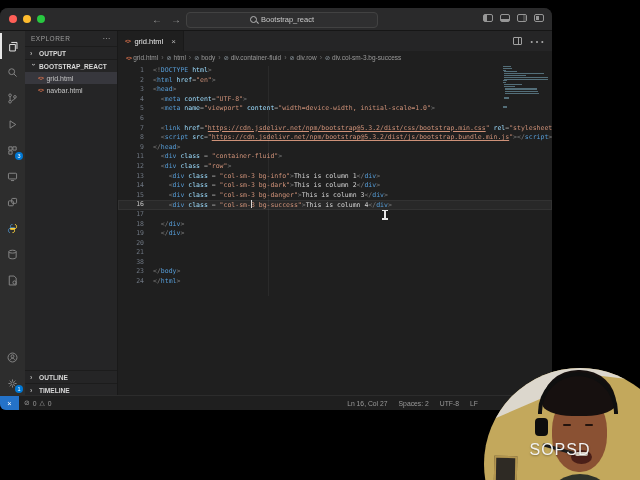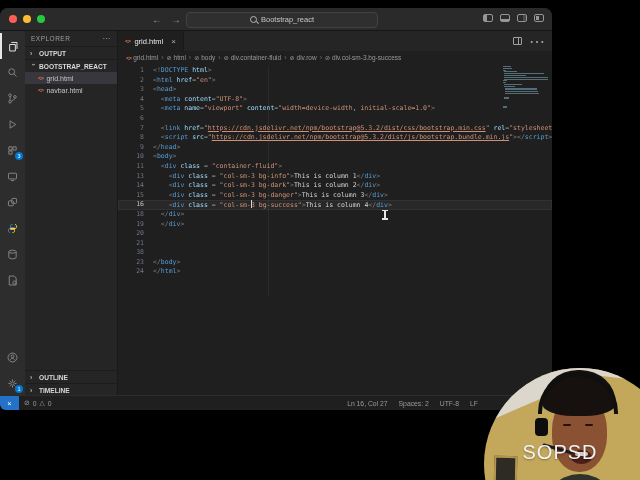--- a/index.html
+++ b/index.html
@@ -112,21 +112,21 @@
   #beanie{left:58px;top:2px;width:74px;height:46px;background:#16100f;border-radius:50% 50% 42% 42%/75% 75% 28% 28%;}
   #band{left:54px;top:4px;width:80px;height:42px;border:4px solid #0f0f0f;border-bottom:none;
     border-radius:42px 42px 0 0;box-sizing:border-box;}
   #cup{left:51px;top:50px;width:13px;height:18px;background:#0d0d0d;border-radius:4px;}
   #mic{left:58px;top:80px;width:36px;height:3px;background:#1d1d1d;transform:rotate(16deg);border-radius:2px;}
   #mictip{left:91px;top:87px;width:6px;height:6px;background:#101010;border-radius:50%;}
   .eye{top:56px;width:8px;height:2.2px;background:#23130d;border-radius:2px;}
   #eye-l{left:79px}#eye-r{left:101px}
   #mouth{left:87px;top:82px;width:21px;height:14px;background:#4a1f18;border-radius:50%;}
   #teeth{left:91px;top:84px;width:13px;height:4px;background:#d9cfc2;border-radius:2px;}
-  #wc-caption{left:0;top:73px;width:152px;text-align:center;color:#f2f2f2;font-size:20px;
+  #wc-caption{left:0;top:73px;width:152px;text-align:center;color:#f2f2f2;font-size:16px;
     letter-spacing:1px;z-index:5;text-shadow:0 1px 2px rgba(0,0,0,.35);}
 </style>
 </head>
 <body>
 
 <div id="stage">
   <div id="vscode">
 
     <div id="titlebar">
       <div class="lights">
@@ -294,26 +294,27 @@
           <div id="code-lines">
               <div class="cl"><span class="ln">1</span><span class="lc"><span class="pu">&lt;!</span><span class="tg">DOCTYPE</span><span class="at"> html</span><span class="pu">&gt;</span></span></div>
               <div class="cl"><span class="ln">2</span><span class="lc"><span class="pu">&lt;</span><span class="tg">html</span><span class="at"> href</span><span class="pu">=</span><span class="st">"en"</span><span class="pu">&gt;</span></span></div>
               <div class="cl"><span class="ln">3</span><span class="lc"><span class="pu">&lt;</span><span class="tg">head</span><span class="pu">&gt;</span></span></div>
               <div class="cl"><span class="ln">4</span><span class="lc"><span class="tx">  </span><span class="pu">&lt;</span><span class="tg">meta</span><span class="at"> content</span><span class="pu">=</span><span class="st">"UTF-8"</span><span class="pu">&gt;</span></span></div>
               <div class="cl"><span class="ln">5</span><span class="lc"><span class="tx">  </span><span class="pu">&lt;</span><span class="tg">meta</span><span class="at"> name</span><span class="pu">=</span><span class="st">"viewport"</span><span class="at"> content</span><span class="pu">=</span><span class="st">"width=device-width, initial-scale=1.0"</span><span class="pu">&gt;</span></span></div>
               <div class="cl"><span class="ln">6</span></div>
               <div class="cl"><span class="ln">7</span><span class="lc"><span class="tx">  </span><span class="pu">&lt;</span><span class="tg">link</span><span class="at"> href</span><span class="pu">=</span><span class="st">"</span><span class="lk">https://cdn.jsdelivr.net/npm/bootstrap@5.3.2/dist/css/bootstrap.min.css</span><span class="st">"</span><span class="at"> rel</span><span class="pu">=</span><span class="st">"stylesheet"</span></span></div>
               <div class="cl"><span class="ln">8</span><span class="lc"><span class="tx">  </span><span class="pu">&lt;</span><span class="tg">script</span><span class="at"> src</span><span class="pu">=</span><span class="st">"</span><span class="lk">https://cdn.jsdelivr.net/npm/bootstrap@5.3.2/dist/js/bootstrap.bundle.min.js</span><span class="st">"</span><span class="pu">&gt;&lt;/</span><span class="tg">script</span><span class="pu">&gt;</span></span></div>
               <div class="cl"><span class="ln">9</span><span class="lc"><span class="pu">&lt;/</span><span class="tg">head</span><span class="pu">&gt;</span></span></div>
-              <div class="cl"><span class="ln">10</span><span class="lc"><span class="pu">&lt;</span><span class="tg">body</span><span class="pu">&gt;</span></span></div>
               <div class="cl"><span class="ln">11</span><span class="lc"><span class="tx">  </span><span class="pu">&lt;</span><span class="tg">div</span><span class="at"> class</span><span class="tx"> </span><span class="pu">=</span><span class="tx"> </span><span class="st">"container-fluid"</span><span class="pu">&gt;</span></span></div>
+              <div class="cl"><span class="ln">12</span><span class="lc"><span class="tx">  </span><span class="pu">&lt;</span><span class="tg">div</span><span class="at"> class</span><span class="tx"> </span><span class="pu">=</span><span class="st">"row"</span><span class="pu">&gt;</span></span></div>
               <div class="cl"><span class="ln">13</span><span class="lc"><span class="tx">    </span><span class="pu">&lt;</span><span class="tg">div</span><span class="at"> class</span><span class="tx"> </span><span class="pu">=</span><span class="tx"> </span><span class="st">"col-sm-3 bg-info"</span><span class="pu">&gt;</span><span class="tx">This is column 1</span><span class="pu">&lt;/</span><span class="tg">div</span><span class="pu">&gt;</span></span></div>
               <div class="cl"><span class="ln">14</span><span class="lc"><span class="tx">    </span><span class="pu">&lt;</span><span class="tg">div</span><span class="at"> class</span><span class="tx"> </span><span class="pu">=</span><span class="tx"> </span><span class="st">"col-sm-3 bg-dark"</span><span class="pu">&gt;</span><span class="tx">This is column 2</span><span class="pu">&lt;/</span><span class="tg">div</span><span class="pu">&gt;</span></span></div>
               <div class="cl"><span class="ln">15</span><span class="lc"><span class="tx">    </span><span class="pu">&lt;</span><span class="tg">div</span><span class="at"> class</span><span class="tx"> </span><span class="pu">=</span><span class="tx"> </span><span class="st">"col-sm-3 bg-danger"</span><span class="pu">&gt;</span><span class="tx">This is column 3</span><span class="pu">&lt;/</span><span class="tg">div</span><span class="pu">&gt;</span></span></div>
               <div class="cl cur"><span class="ln">16</span><span class="lc"><span class="tx">    </span><span class="pu">&lt;</span><span class="tg">div</span><span class="at"> class</span><span class="tx"> </span><span class="pu">=</span><span class="tx"> </span><span class="st">"col-sm-</span><span class="cr"></span><span class="st">3 bg-success"</span><span class="pu">&gt;</span><span class="tx">This is column 4</span><span class="pu">&lt;/</span><span class="tg">div</span><span class="pu">&gt;</span></span></div>
+              <div class="cl"><span class="ln">17</span><span class="lc"></span></div>
               <div class="cl"><span class="ln">18</span><span class="lc"><span class="tx">  </span><span class="pu">&lt;/</span><span class="tg">div</span><span class="pu">&gt;</span></span></div>
               <div class="cl"><span class="ln">19</span><span class="lc"><span class="tx">  </span><span class="pu">&lt;/</span><span class="tg">div</span><span class="pu">&gt;</span></span></div>
               <div class="cl"><span class="ln">20</span><span class="lc"></span></div>
               <div class="cl"><span class="ln">21</span><span class="lc"></span></div>
               <div class="cl"><span class="ln">38</span><span class="lc"></span></div>
               <div class="cl"><span class="ln">23</span><span class="lc"><span class="pu">&lt;/</span><span class="tg">body</span><span class="pu">&gt;</span></span></div>
               <div class="cl"><span class="ln">24</span><span class="lc"><span class="pu">&lt;/</span><span class="tg">html</span><span class="pu">&gt;</span></span></div>
             </div>
           <div id="minimap">
               <div class="mm-row" style="top: 0px; left: 0px; width: 8.25px;"></div>

